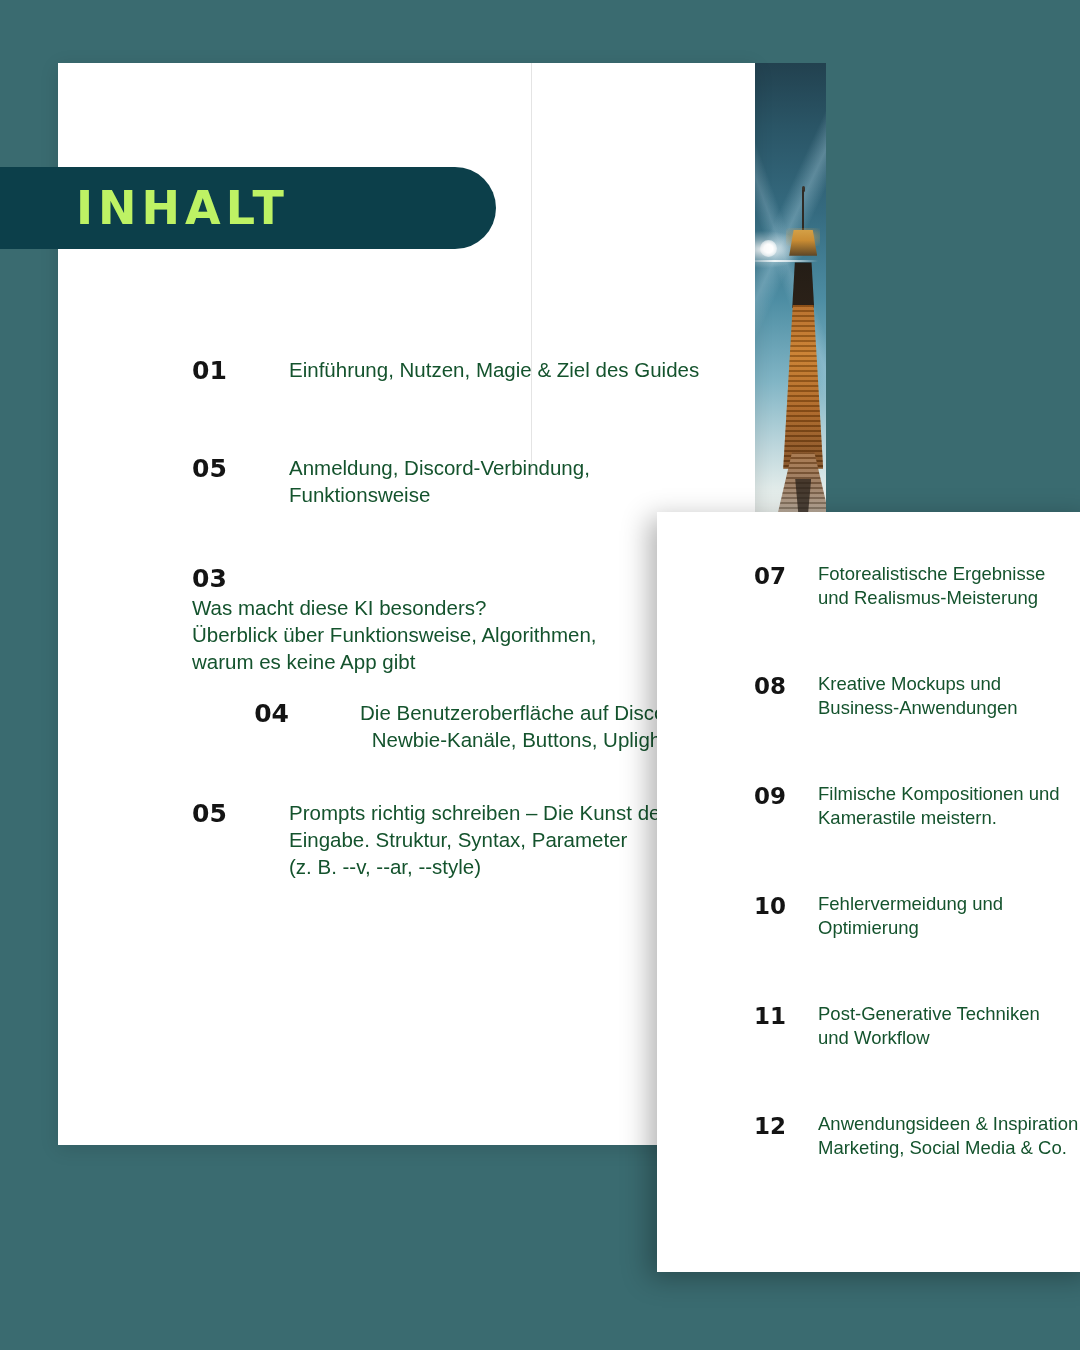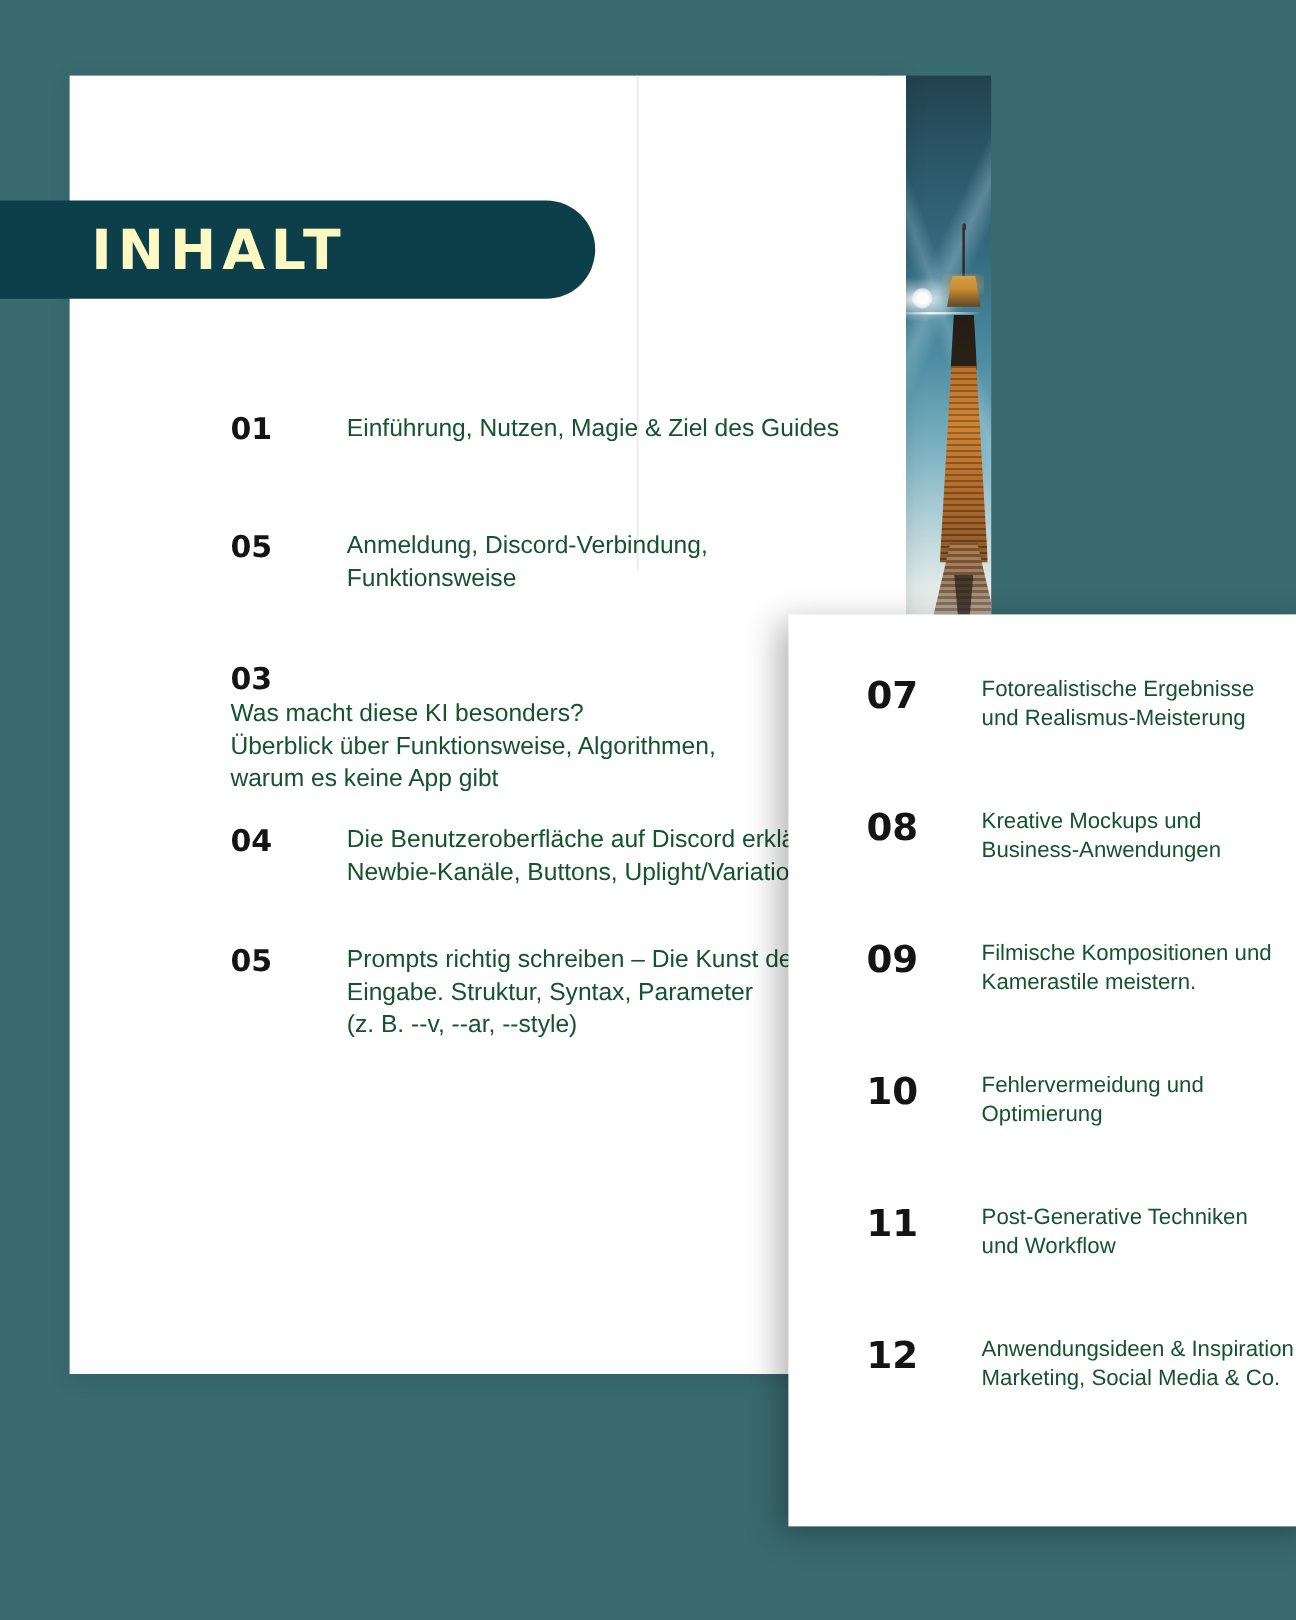--- a/index.html
+++ b/index.html
@@ -190,36 +190,36 @@
     top: 167px;
     width: 496px;
     height: 82px;
     background: #0c3f4a;
     border-top-right-radius: 41px;
     border-bottom-right-radius: 41px;
     display: flex;
     align-items: center;
   }
   .title-pill .title-text {
-    color: #fef9c3;
+    color: #bef264;
     font-family: "DejaVu Sans", sans-serif;
     font-size: 46px;
     font-weight: bold;
     letter-spacing: 5px;
     margin-left: 76px;
     line-height: 1;
   }
 
   
   .toc-list {
     position: absolute;
   }
   .toc-list.left {
     left: 134px;
-    top: 280px;
+    top: 293px;
     width: 560px;
   }
   .toc-list.right {
     left: 65px;   
     top: 50px;
     width: 380px;
   }
   .toc-item {
     position: relative;
     display: flex;
@@ -245,22 +245,23 @@
     padding-top: 1px;
   }
   .toc-list.left .toc-text {
     font-size: 20.5px;
     line-height: 27px;
   }
 
   
   .toc-list.right .toc-num {
     width: 96px;
-    font-size: 31px;
+    font-size: 23px;
     padding-top: 1px;
+    text-align: center;
   }
   .toc-list.right .toc-text {
     font-size: 18.5px;
     line-height: 24px;
     width: 300px;
   }
 </style>
 </head>
 <body>
 
@@ -293,21 +294,21 @@
           <div class="toc-num">05</div>
           <div class="toc-text">Anmeldung, Discord-Verbindung,
 Funktionsweise</div>
         </div>
         <div class="toc-item" style="margin-bottom: 24px; flex-direction: column;">
           <div class="toc-num">03</div>
           <div class="toc-text">Was macht diese KI besonders?
 Überblick über Funktionsweise, Algorithmen,
 warum es keine App gibt</div>
         </div>
-        <div class="toc-item" style="margin-bottom: 46px;">
+        <div class="toc-item" style="margin-bottom: 46px; text-align: right;">
           <div class="toc-num">04</div>
           <div class="toc-text">Die Benutzeroberfläche auf Discord erklärt.
 Newbie-Kanäle, Buttons, Uplight/Variation</div>
         </div>
         <div class="toc-item" style="margin-bottom: 26px;">
           <div class="toc-num">05</div>
           <div class="toc-text">Prompts richtig schreiben – Die Kunst der
 Eingabe. Struktur, Syntax, Parameter
 (z. B. --v, --ar, --style)</div>
         </div>

